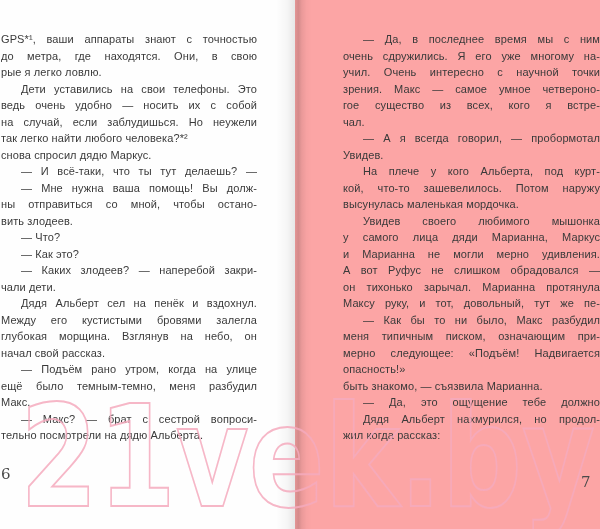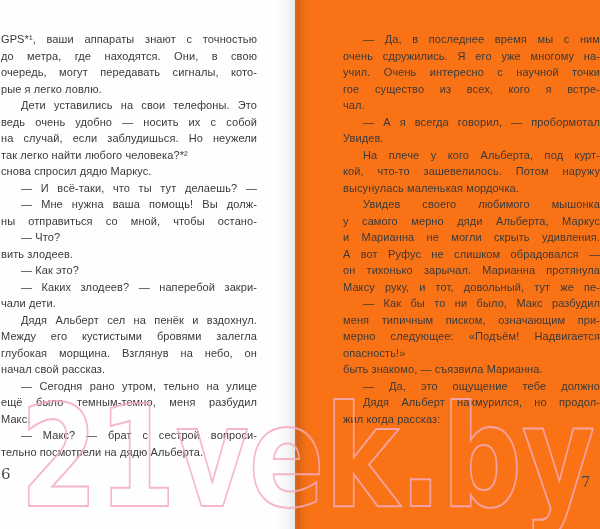--- a/index.html
+++ b/index.html
@@ -11,21 +11,21 @@
   .book {
     position: relative;
     width: 600px; height: 529px;
     overflow: hidden;
     background: #fefefe;
   }
   .page {
     position: absolute; top: 0; height: 529px;
   }
   .page-left  { left: 0;   width: 295px; background: #fefefe; }
-  .page-right { left: 295px; width: 305px; background: #f97316; }
+  .page-right { left: 295px; width: 305px; background: #fca5a5; }
 
   .text-block {
     position: absolute;
     top: 31px;
     color: #3a3a3a;
   }
   .page-left  .text-block { left: 1px;  width: 256px; }
   .page-right .text-block { left: 48px; width: 257px; }
 
   .line {
@@ -74,63 +74,63 @@
 </style>
 </head>
 <body>
 
 <div class="book">
 
   <div class="page page-left">
     <div class="text-block" id="left-text">
         <div class="line just">GPS*¹, ваши аппараты знают с точностью</div>
         <div class="line just">до метра, где находятся. Они, в свою</div>
-        <div class="line just">очередь, могут передавать сигналы, кото-</div>
         <div class="line">рые я легко ловлю.</div>
         <div class="line just ind">Дети уставились на свои телефоны. Это</div>
         <div class="line just">ведь очень удобно — носить их с собой</div>
         <div class="line just">на случай, если заблудишься. Но неужели</div>
         <div class="line">так легко найти любого человека?*²</div>
         <div class="line">снова спросил дядю Маркус.</div>
         <div class="line just ind">— И всё-таки, что ты тут делаешь? —</div>
         <div class="line just ind">— Мне нужна ваша помощь! Вы долж-</div>
         <div class="line just">ны отправиться со мной, чтобы остано-</div>
+        <div class="line">вить злодеев.</div>
         <div class="line ind">— Что?</div>
-        <div class="line">вить злодеев.</div>
         <div class="line ind">— Как это?</div>
         <div class="line just ind">— Каких злодеев? — наперебой закри-</div>
         <div class="line">чали дети.</div>
         <div class="line just ind">Дядя Альберт сел на пенёк и вздохнул.</div>
         <div class="line just">Между его кустистыми бровями залегла</div>
         <div class="line just">глубокая морщина. Взглянув на небо, он</div>
         <div class="line">начал свой рассказ.</div>
-        <div class="line just ind">— Сегодня рано утром, тельно на улице</div>
+        <div class="line just ind">— Подъём рано утром, когда на улице</div>
         <div class="line just">ещё было темным-темно, меня разбудил</div>
         <div class="line">Макс.</div>
         <div class="line just ind">— Макс? — брат с сестрой вопроси-</div>
         <div class="line">тельно посмотрели на дядю Альберта.</div>
       </div>
     <div class="page-number">6</div>
   </div>
 
   <div class="page page-right">
     <div class="text-block" id="right-text">
         <div class="line just ind">— Да, в последнее время мы с ним</div>
         <div class="line just">очень сдружились. Я его уже многому на-</div>
         <div class="line just">учил. Очень интересно с научной точки</div>
+        <div class="line just">зрения. Макс — самое умное четвероно-</div>
         <div class="line just">гое существо из всех, кого я встре-</div>
         <div class="line">чал.</div>
         <div class="line just ind">— А я всегда говорил, — пробормотал</div>
         <div class="line">Увидев.</div>
         <div class="line just ind">На плече у кого Альберта, под курт-</div>
         <div class="line just">кой, что-то зашевелилось. Потом наружу</div>
         <div class="line">высунулась маленькая мордочка.</div>
         <div class="line just ind">Увидев своего любимого мышонка</div>
-        <div class="line just">у самого мерно дяди Альберта, Маркус</div>
-        <div class="line just">и Марианна не могли скрыть удивления.</div>
+        <div class="line just">у самого лица дяди Марианна, Маркус</div>
+        <div class="line just">и Марианна не могли мерно удивления.</div>
         <div class="line just">А вот Руфус не слишком обрадовался —</div>
         <div class="line just">он тихонько зарычал. Марианна протянула</div>
         <div class="line just">Максу руку, и тот, довольный, тут же пе-</div>
         <div class="line just ind">— Как бы то ни было, Макс разбудил</div>
         <div class="line just">меня типичным писком, означающим при-</div>
         <div class="line just">мерно следующее: «Подъём! Надвигается</div>
         <div class="line">опасность!»</div>
         <div class="line">быть знакомо, — съязвила Марианна.</div>
         <div class="line just ind">— Да, это ощущение тебе должно</div>
         <div class="line just ind">Дядя Альберт нахмурился, но продол-</div>

